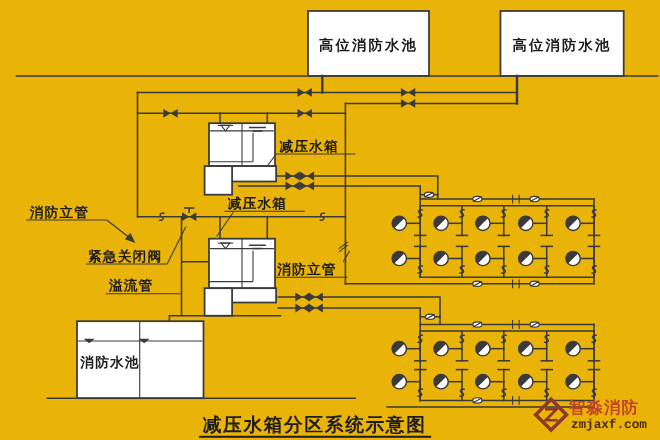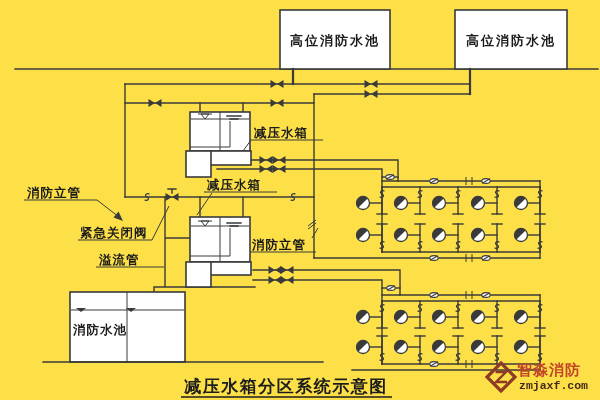--- a/index.html
+++ b/index.html
@@ -1,16 +1,16 @@
 <!DOCTYPE html>
 <html><head>
 <meta charset="utf-8">
 <style>
   html,body{margin:0;padding:0;background:#e8e8e8;}
-  .stage{width:600px;height:400px;background:#fde047;position:relative;overflow:hidden;
+  .stage{width:600px;height:400px;background:#eab308;position:relative;overflow:hidden;
          font-family:"Liberation Sans", sans-serif;}
   svg{display:block}
   .ln{stroke:#3a3a3a;stroke-width:1.4;fill:none;stroke-linecap:square}
   .ln2{stroke:#3a3a3a;stroke-width:2.2;fill:none;stroke-linecap:square}
   .box{stroke:#3a3a3a;stroke-width:1.6;fill:#ffffff}
   .thin{stroke:#3a3a3a;stroke-width:1;fill:none}
   .lbl{font-family:"Liberation Serif", serif;font-weight:700;fill:#1c1c1c}
   .t13{font-size:13px;letter-spacing:2px}
   .t12{font-size:12.5px;letter-spacing:1px}
   .title{font-size:17px;letter-spacing:1.5px}

